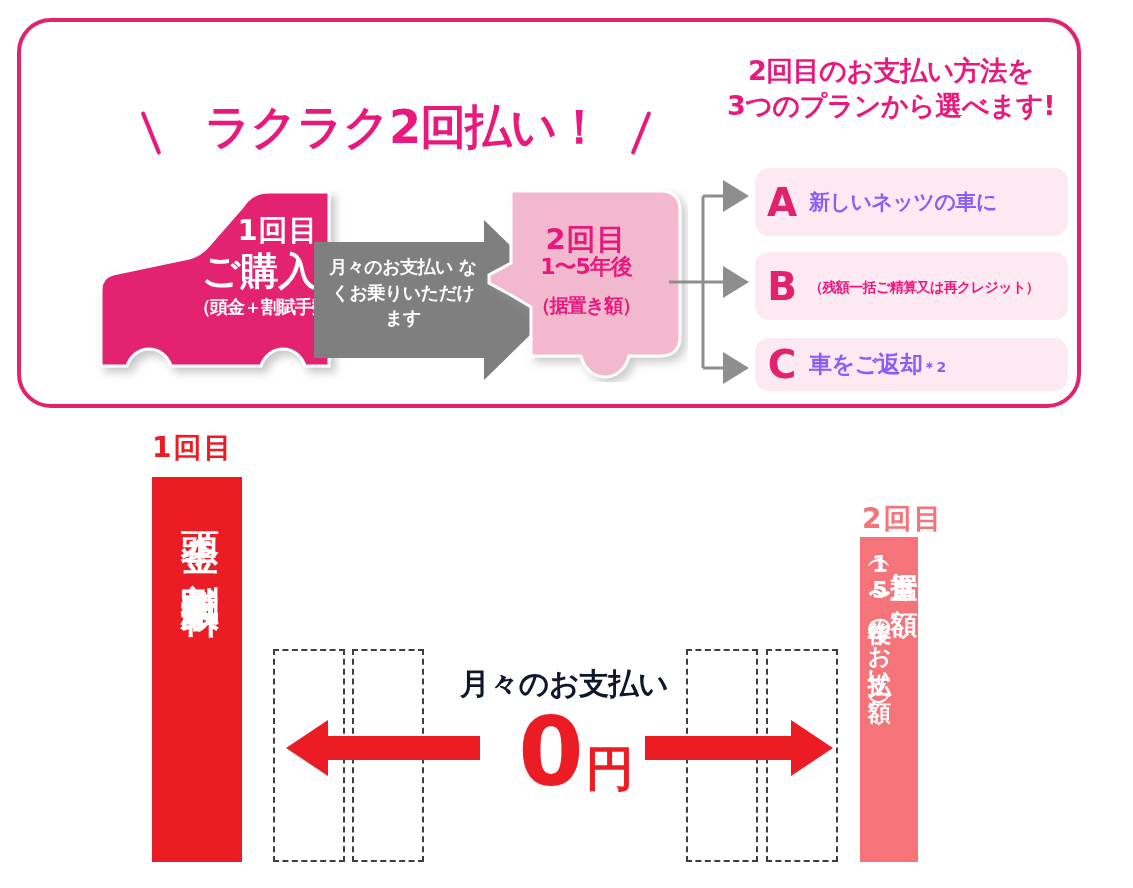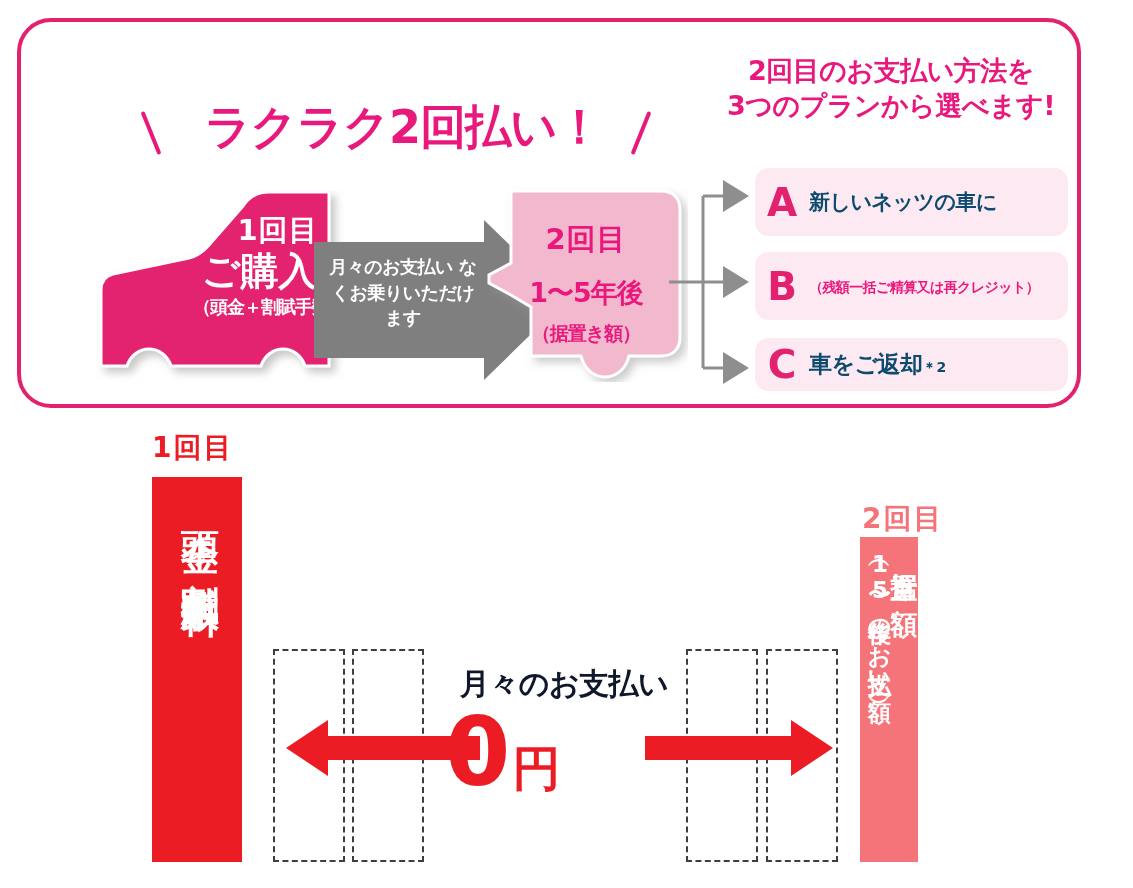--- a/index.html
+++ b/index.html
@@ -55,41 +55,41 @@
     font-size:18px;font-weight:700;line-height:1.42;letter-spacing:-0.5px;
   }
 
   
   .car2{position:absolute;left:462px;top:165px;width:205px;height:195px;}
   .car2-label{
     position:absolute;left:8px;top:38px;width:190px;text-align:center;color:#e9187d;
     line-height:1.0;
   }
   .car2-label .l1{font-size:29px;font-weight:700;letter-spacing:1px;}
-  .car2-label .l2{font-size:27px;font-weight:700;margin-top:25px;letter-spacing:-1px;}
+  .car2-label .l2{font-size:22px;font-weight:700;margin-top:2px;letter-spacing:-1px;}
   .car2-label .l3{font-size:19px;font-weight:700;margin-top:18px;letter-spacing:-1px;}
 
   
   .connector{position:absolute;left:648px;top:150px;width:96px;height:215px;}
 
   
   .plan{
     position:absolute;left:734px;background:#fce9f1;border-radius:14px;
     box-sizing:border-box;display:flex;align-items:center;
   }
   .plan.a{top:146px;width:313px;height:68px;}
   .plan.b{top:230px;width:313px;height:68px;}
   .plan.c{top:316px;width:313px;height:53px;}
   .plan .ltr{
     width:54px;text-align:center;font-size:39px;font-weight:900;color:#e3226f;
     flex:0 0 54px;line-height:1;
   }
   .plan .body{flex:1 1 auto;}
   .plan .main{
-    font-size:21px;font-weight:900;color:#0c4a6e;line-height:1.18;letter-spacing:-0.5px;
+    font-size:21px;font-weight:900;color:#8b5cf6;line-height:1.18;letter-spacing:-0.5px;
   }
   .plan .main .ast{font-size:14px;font-weight:900;letter-spacing:0px;}
   .plan .sub{
     font-size:14px;font-weight:900;color:#e9187d;line-height:1.2;margin-top:2px;
     letter-spacing:-0.6px;
   }
   .plan.c .main{font-size:23px;}
 
   
   .barcap{
@@ -130,21 +130,21 @@
 
   .arrow-l{position:absolute;left:286px;top:718px;width:194px;height:60px;}
   .arrow-r{position:absolute;left:645px;top:718px;width:188px;height:60px;}
 
   .monthly{
     position:absolute;left:420px;top:669px;width:288px;text-align:center;
     font-size:30px;font-weight:900;color:#0f172a;letter-spacing:-0.5px;line-height:1;
     white-space:nowrap;
   }
   .zeroyen{
-    position:absolute;left:445px;top:706px;width:288px;
+    position:absolute;left:432px;top:706px;width:288px;text-align:center;
     line-height:1;white-space:nowrap;
   }
   .zeroyen .zero{font-size:94px;font-weight:900;color:#ec1c24;letter-spacing:-2px;
     vertical-align:baseline;}
   .zeroyen .yen{font-size:48px;font-weight:700;color:#ec1c24;margin-left:4px;}
 </style>
 </head>
 <body>
 
 <div class="stage">

